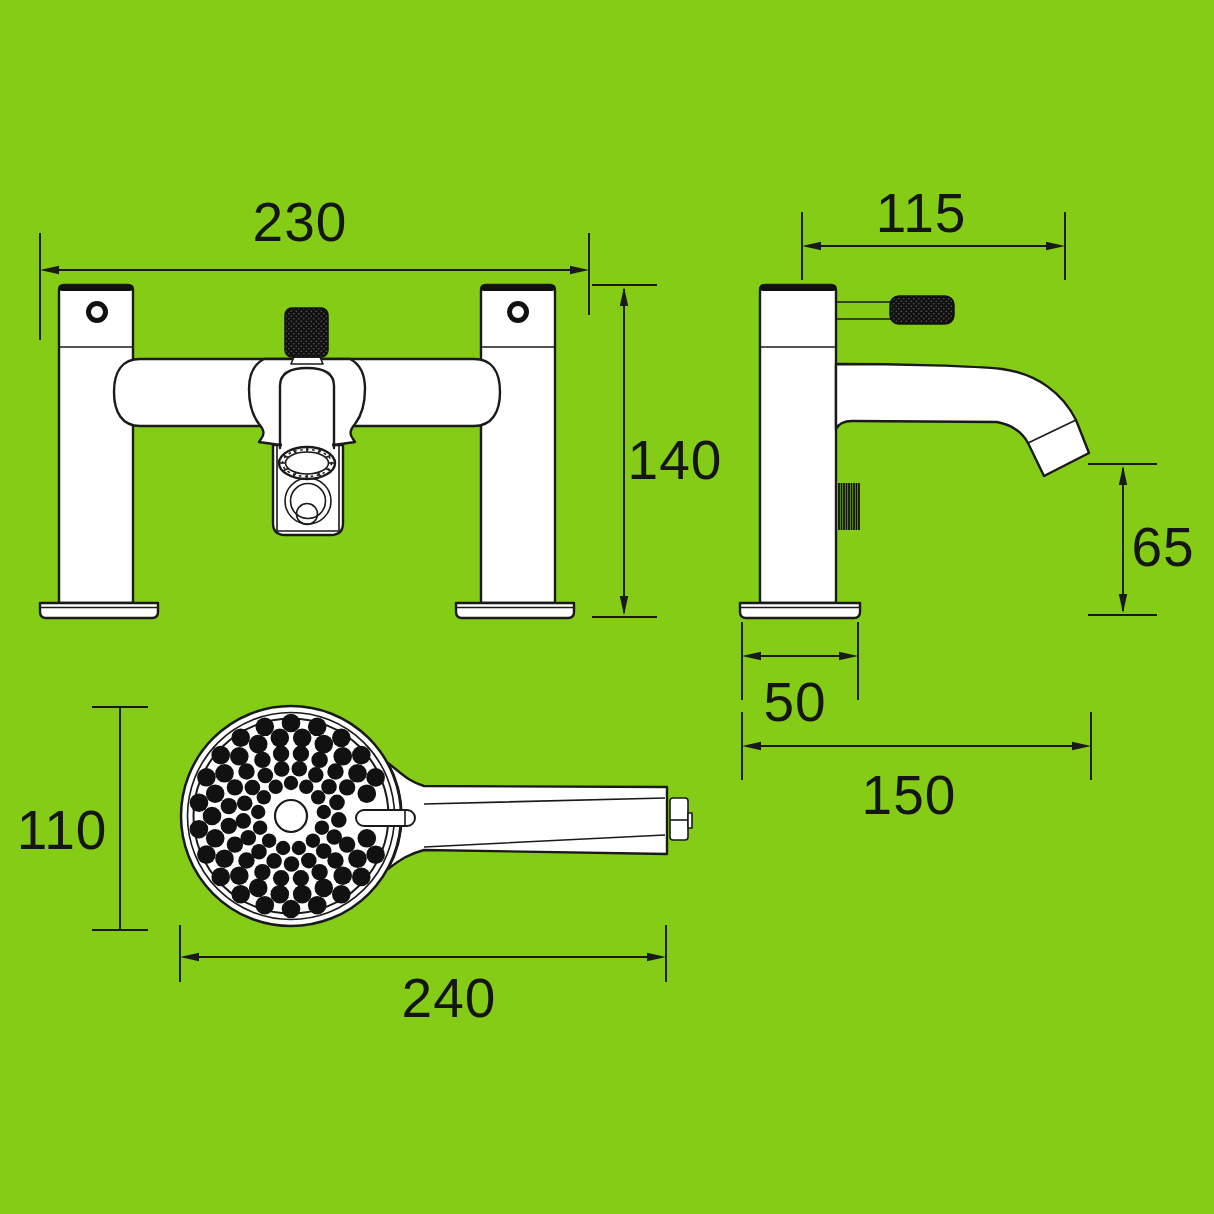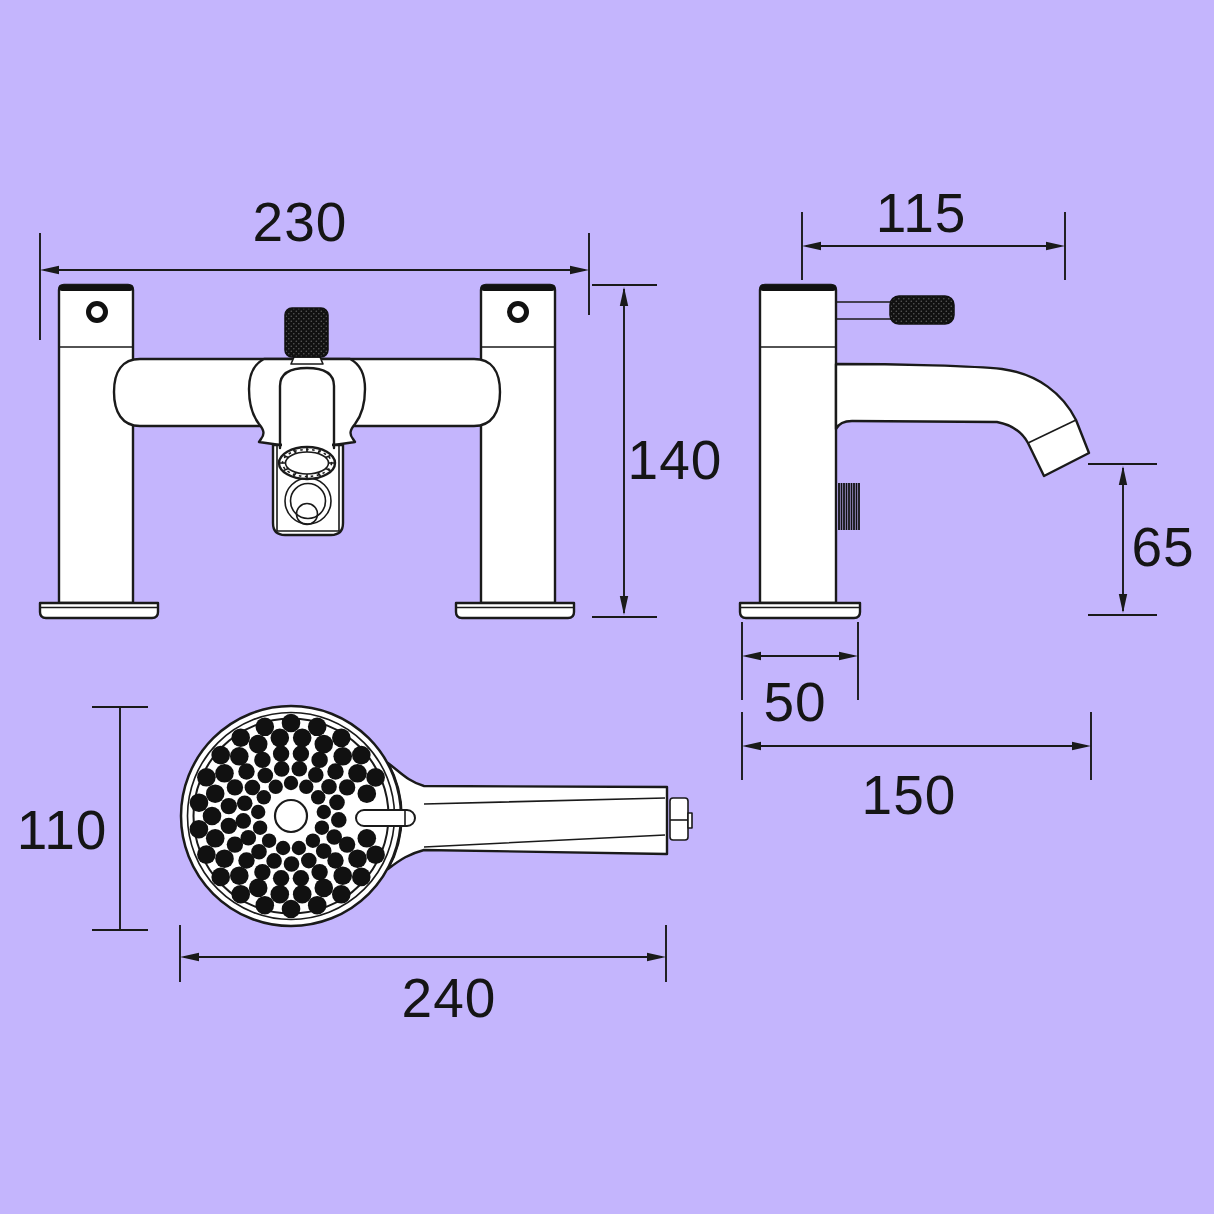--- a/index.html
+++ b/index.html
@@ -1,16 +1,16 @@
 <!DOCTYPE html>
 <html><head>
 <meta charset="utf-8">
 <style>
   html,body{margin:0;padding:0;background:#ffffff;}
-  .page{width:1214px;height:1214px;background:#c4b5fd;position:relative;overflow:hidden;}
+  .page{width:1214px;height:1214px;background:#84cc16;position:relative;overflow:hidden;}
   svg{display:block;}
   .ln{stroke:#1a1a1a;stroke-width:2.4;fill:none;stroke-linejoin:round;stroke-linecap:round;}
   .ln-thin{stroke:#1a1a1a;stroke-width:1.6;fill:none;stroke-linejoin:round;}
   .wfill{fill:#ffffff;}
   .dim{stroke:#1a1a1a;stroke-width:1.9;fill:none;stroke-linecap:butt;}
   .dim-label{font-family:"Liberation Sans",sans-serif;font-size:55px;fill:#151515;text-anchor:middle;letter-spacing:1px;}
 </style>
 </head>
 <body>
 

